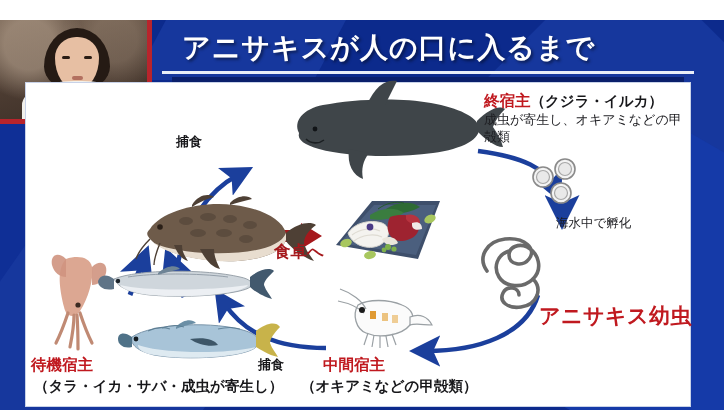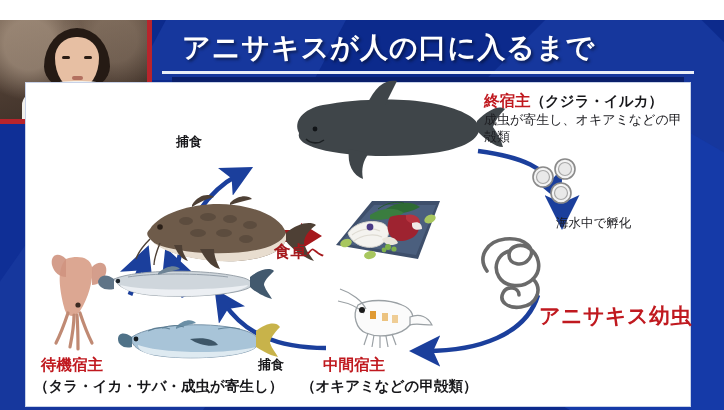--- a/index.html
+++ b/index.html
@@ -173,21 +173,21 @@
   }
   #lbl-hatch {
     left: 530px; top: 132px; font-size: 12.5px;
   }
   #lbl-larva {
     left: 513px; top: 219px;
     color: #c0191f; font-weight: bold; font-size: 21px;
     letter-spacing: 0.5px;
   }
   #lbl-wait {
-    left: 15px; top: 272px; font-size: 15.5px; font-weight: bold;
+    left: 5px; top: 272px; font-size: 15.5px; font-weight: bold;
   }
   #lbl-wait-sub {
     left: 8px; top: 294px; font-size: 14.5px; font-weight: bold;
   }
   #lbl-mid {
     left: 297px; top: 272px; font-size: 15.5px; font-weight: bold;
   }
   #lbl-mid-sub {
     left: 275px; top: 294px; font-size: 14.5px; font-weight: bold;
   }

